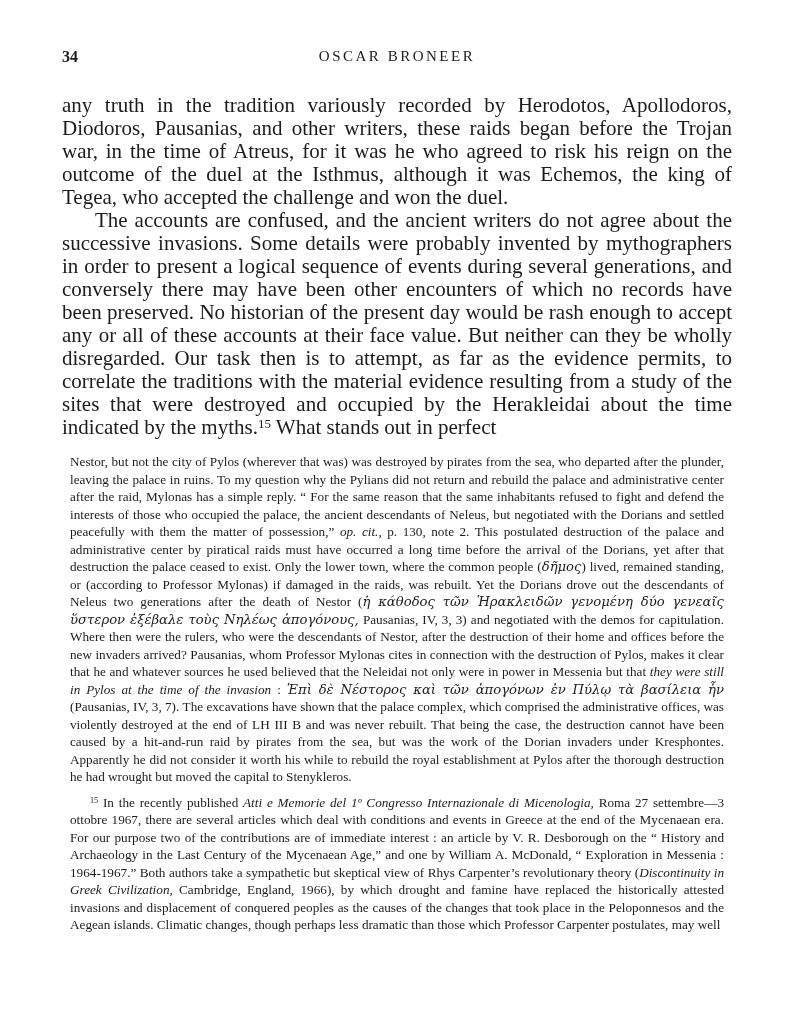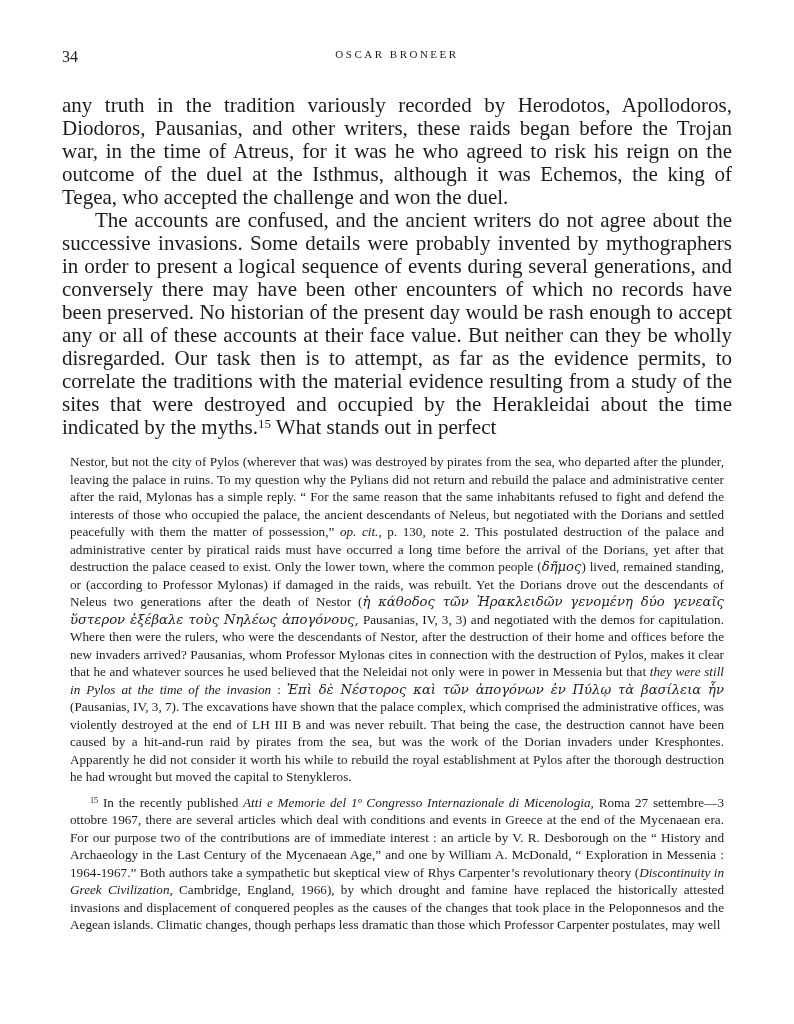--- a/index.html
+++ b/index.html
@@ -22,25 +22,26 @@
   .running-header {
     position: relative;
     height: 22px;
     margin-bottom: 24px;
   }
   .page-number {
     position: absolute;
     left: 0;
     top: 0;
     font-size: 16px;
+    font-weight: bold;
   }
   .running-head {
     display: block;
     text-align: center;
-    font-size: 11px;
+    font-size: 15px;
     letter-spacing: 2.5px;
   }
   .body-text p {
     margin: 0;
     font-size: 21px;
     line-height: 23px;
     text-align: justify;
   }
   .body-text p.indented {
     text-indent: 33px;

